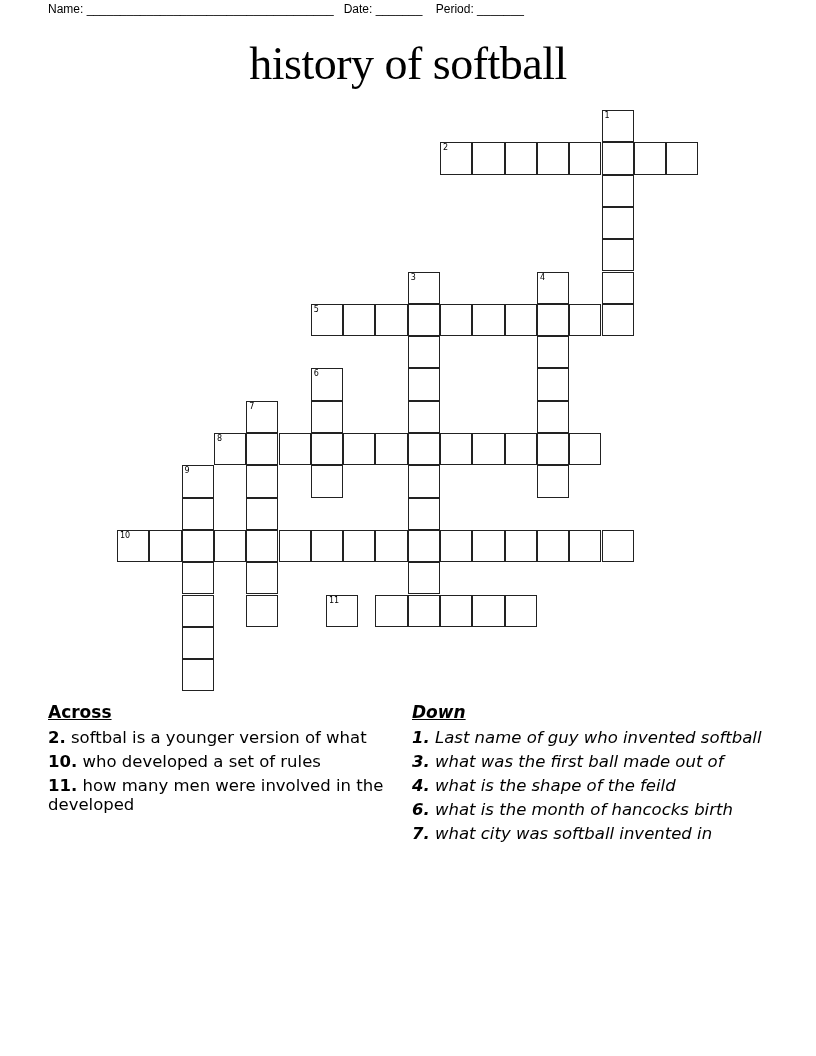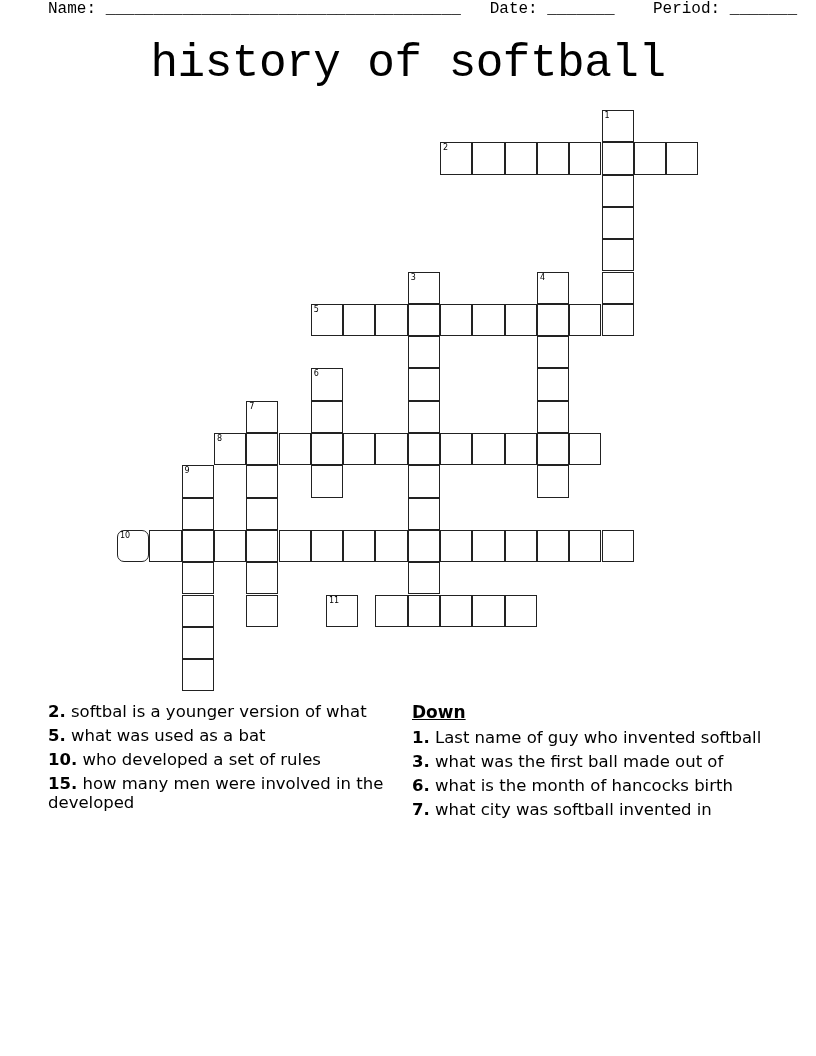--- a/index.html
+++ b/index.html
@@ -1,24 +1,24 @@
 <!DOCTYPE html>
 <html><head>
 <meta charset="utf-8">
 <style>
   html, body { margin: 0; padding: 0; background: #ffffff; }
   body { width: 816px; height: 1056px; position: relative; overflow: hidden; font-family: "DejaVu Sans", sans-serif; color: #000; }
-  .header-line { position: absolute; top: 0; left: 48px; font-family: Liberation Mono, monospace; font-size: 16px; line-height: 18px; white-space: pre; }
-  .title { position: absolute; top: 34px; left: 0; width: 816px; text-align: center; font-family: Liberation Mono, monospace; font-size: 46px; line-height: 60px; letter-spacing: -0.5px; }
+  .header-line { position: absolute; top: 0; left: 48px; font-family: Liberation Sans, sans-serif; font-size: 12px; line-height: 18px; white-space: pre; }
+  .title { position: absolute; top: 34px; left: 0; width: 816px; text-align: center; font-family: Liberation Serif, serif; font-size: 46px; line-height: 60px; letter-spacing: -0.5px; }
   .grid { position: absolute; left: 117px; top: 110px; }
   .cell { position: absolute; width: 32.3px; height: 32.3px; box-sizing: border-box; border: 1.5px solid #222; background: #fff; }
   .cell .num { position: absolute; left: 2px; top: 0px; font-family: "DejaVu Sans", sans-serif; font-size: 8px; line-height: 10px; }
   .clues { position: absolute; top: 702px; font-family: "DejaVu Sans", sans-serif; font-size: 16.5px; line-height: 19px; }
   .clues.across { left: 48px; width: 350px; }
-  .clues.down { left: 412px; width: 350px; }
+  .clues.down { left: 412px; width: 350px; font-style: italic; }
   .clues h3 { margin: 0 0 6px 0; font-size: 17px; font-weight: bold; text-decoration: underline; line-height: 20px; }
   .clue { margin: 0 0 5px 0; }
   .clue b { font-weight: bold; }
 </style>
 </head>
 <body>
 
 <div class="header-line"><span>Name:</span> <span>_____________________________________</span>   <span>Date:</span> <span>_______</span>    <span>Period:</span> <span>_______</span></div>
 
 <div class="title">history of softball</div>
@@ -100,21 +100,21 @@
     <div class="cell" style="left: 452.2px; top: 323px;"></div>
     <div class="cell" style="left: 64.6px; top: 355.3px;">
       <span class="num">9</span>
     </div>
     <div class="cell" style="left: 64.6px; top: 387.6px;"></div>
     <div class="cell" style="left: 64.6px; top: 419.9px;"></div>
     <div class="cell" style="left: 64.6px; top: 452.2px;"></div>
     <div class="cell" style="left: 64.6px; top: 484.5px;"></div>
     <div class="cell" style="left: 64.6px; top: 516.8px;"></div>
     <div class="cell" style="left: 64.6px; top: 549.1px;"></div>
-    <div class="cell" style="left: 0px; top: 419.9px; border-radius: 7px;">
+    <div class="cell" style="left: 0px; top: 419.9px;">
       <span class="num">10</span>
     </div>
     <div class="cell" style="left: 32.3px; top: 419.9px;"></div>
     <div class="cell" style="left: 96.9px; top: 419.9px;"></div>
     <div class="cell" style="left: 161.5px; top: 419.9px;"></div>
     <div class="cell" style="left: 193.8px; top: 419.9px;"></div>
     <div class="cell" style="left: 226.1px; top: 419.9px;"></div>
     <div class="cell" style="left: 258.4px; top: 419.9px;"></div>
     <div class="cell" style="left: 323px; top: 419.9px;"></div>
     <div class="cell" style="left: 355.3px; top: 419.9px;"></div>
@@ -125,25 +125,26 @@
     <div class="cell" style="left: 209px; top: 484.5px;">
       <span class="num">11</span>
     </div>
     <div class="cell" style="left: 258.4px; top: 484.5px;"></div>
     <div class="cell" style="left: 323px; top: 484.5px;"></div>
     <div class="cell" style="left: 355.3px; top: 484.5px;"></div>
     <div class="cell" style="left: 387.6px; top: 484.5px;"></div>
   </div>
 
 <div class="clues across">
+  <h3>Across</h3>
   <div class="clue"><b>2.</b><span> softbal is a younger version of what</span></div>
-  <div class="clue"><b>5.</b><span> what was used as a bat</span></div>
   <div class="clue"><b>10.</b><span> who developed a set of rules</span></div>
-  <div class="clue"><b>15.</b><span> how many men were involved in the developed</span></div>
+  <div class="clue"><b>11.</b><span> how many men were involved in the developed</span></div>
 </div>
 
 <div class="clues down">
   <h3>Down</h3>
   <div class="clue"><b>1.</b><span> Last name of guy who invented softball</span></div>
   <div class="clue"><b>3.</b><span> what was the first ball made out of</span></div>
+  <div class="clue"><b>4.</b><span> what is the shape of the feild</span></div>
   <div class="clue"><b>6.</b><span> what is the month of hancocks birth</span></div>
   <div class="clue"><b>7.</b><span> what city was softball invented in</span></div>
 </div>
 
 </body></html>

